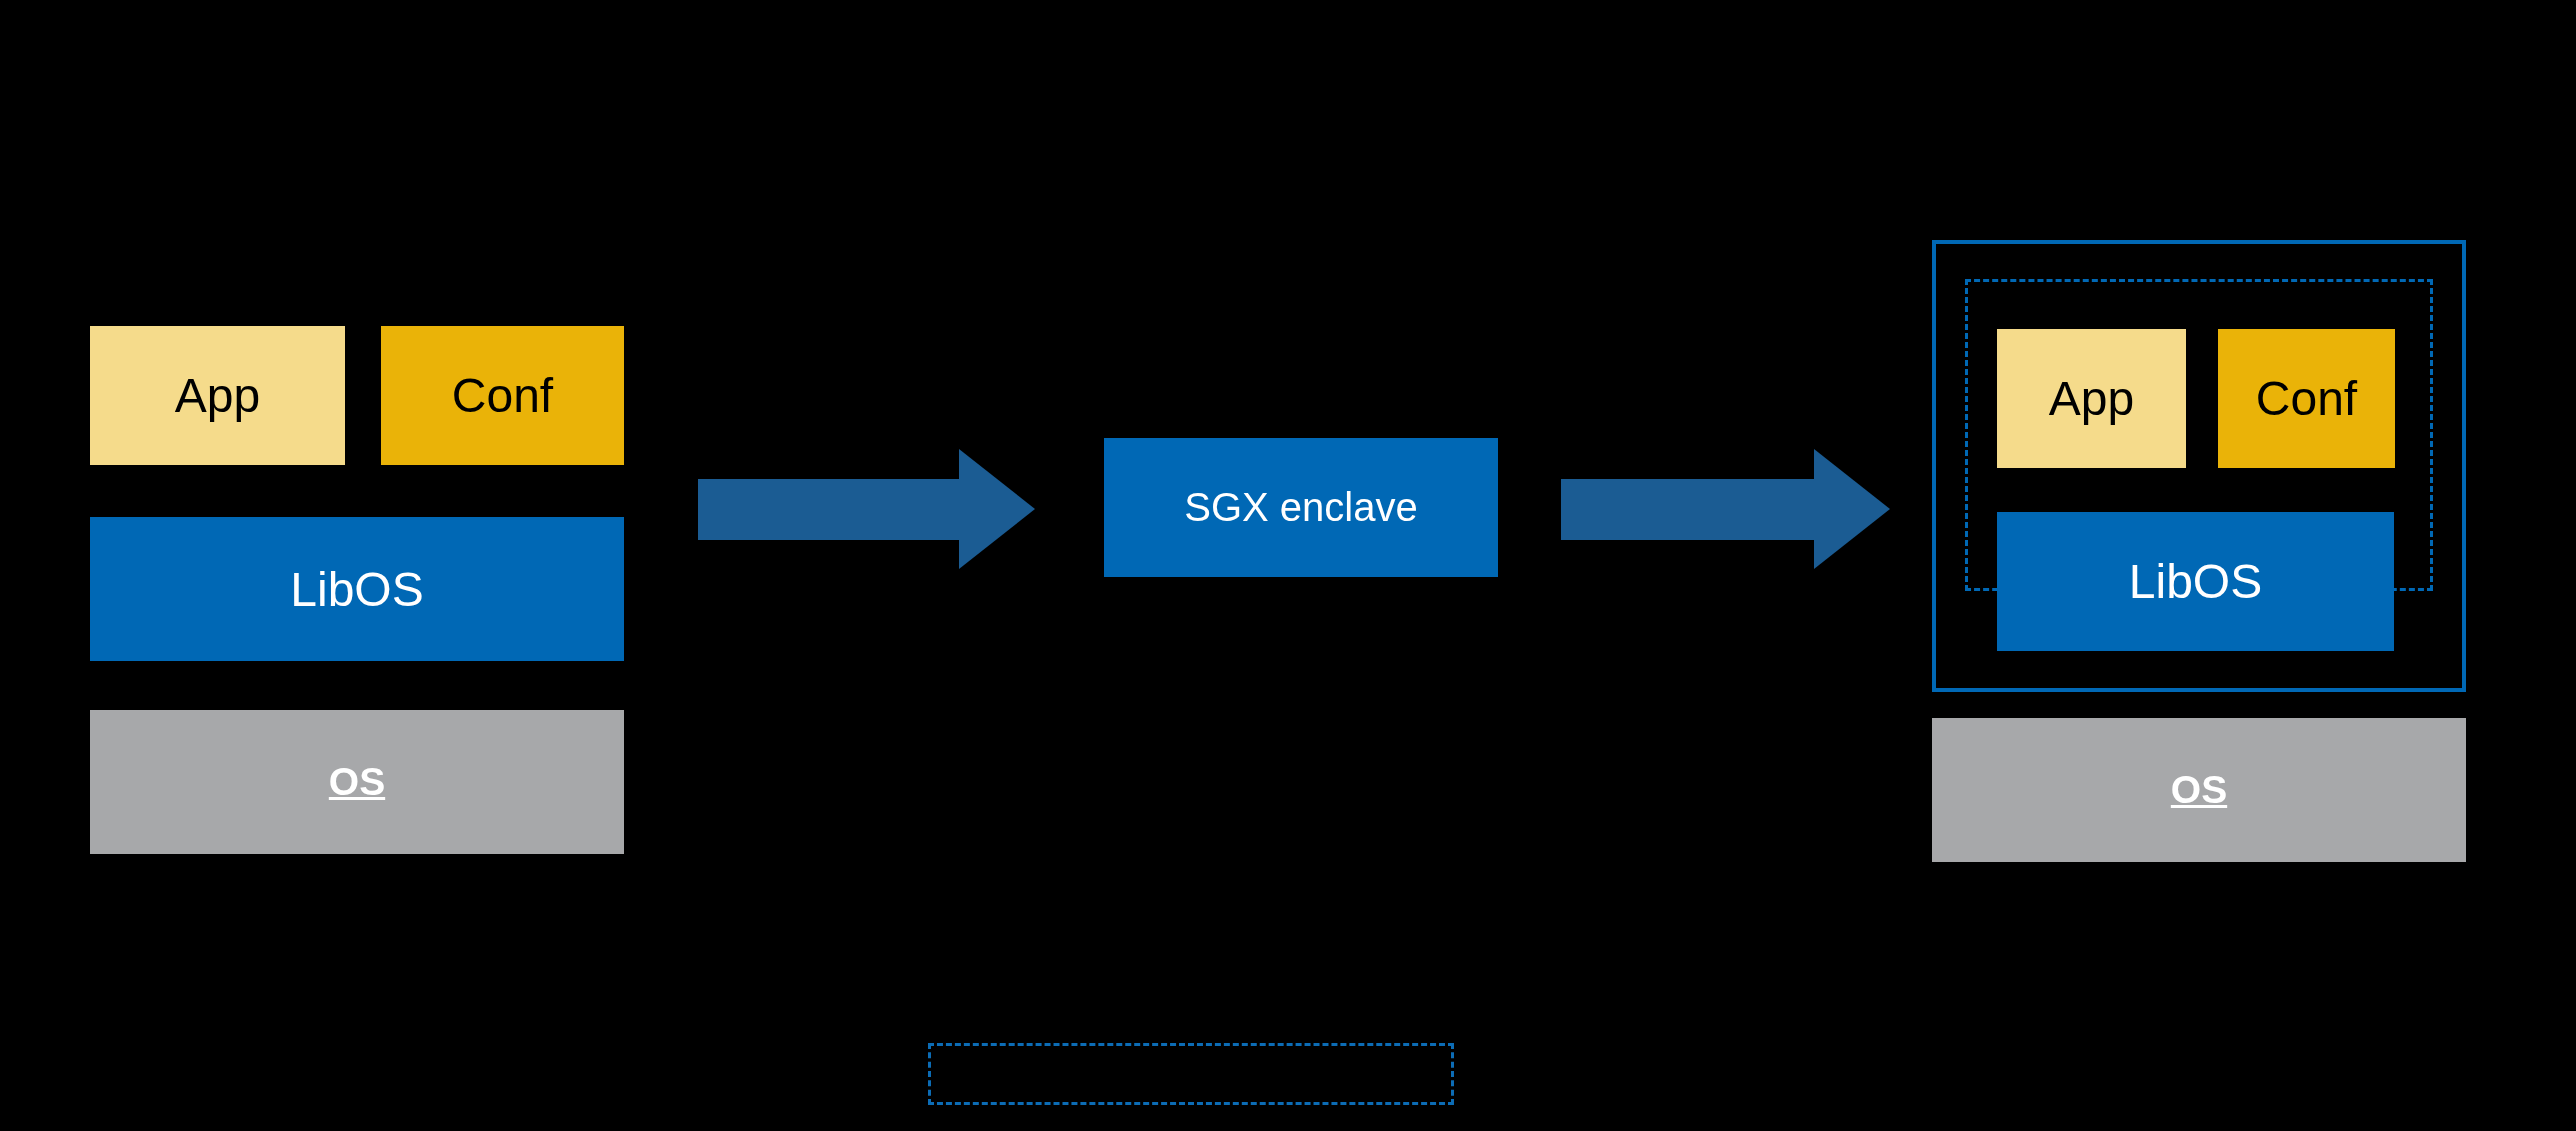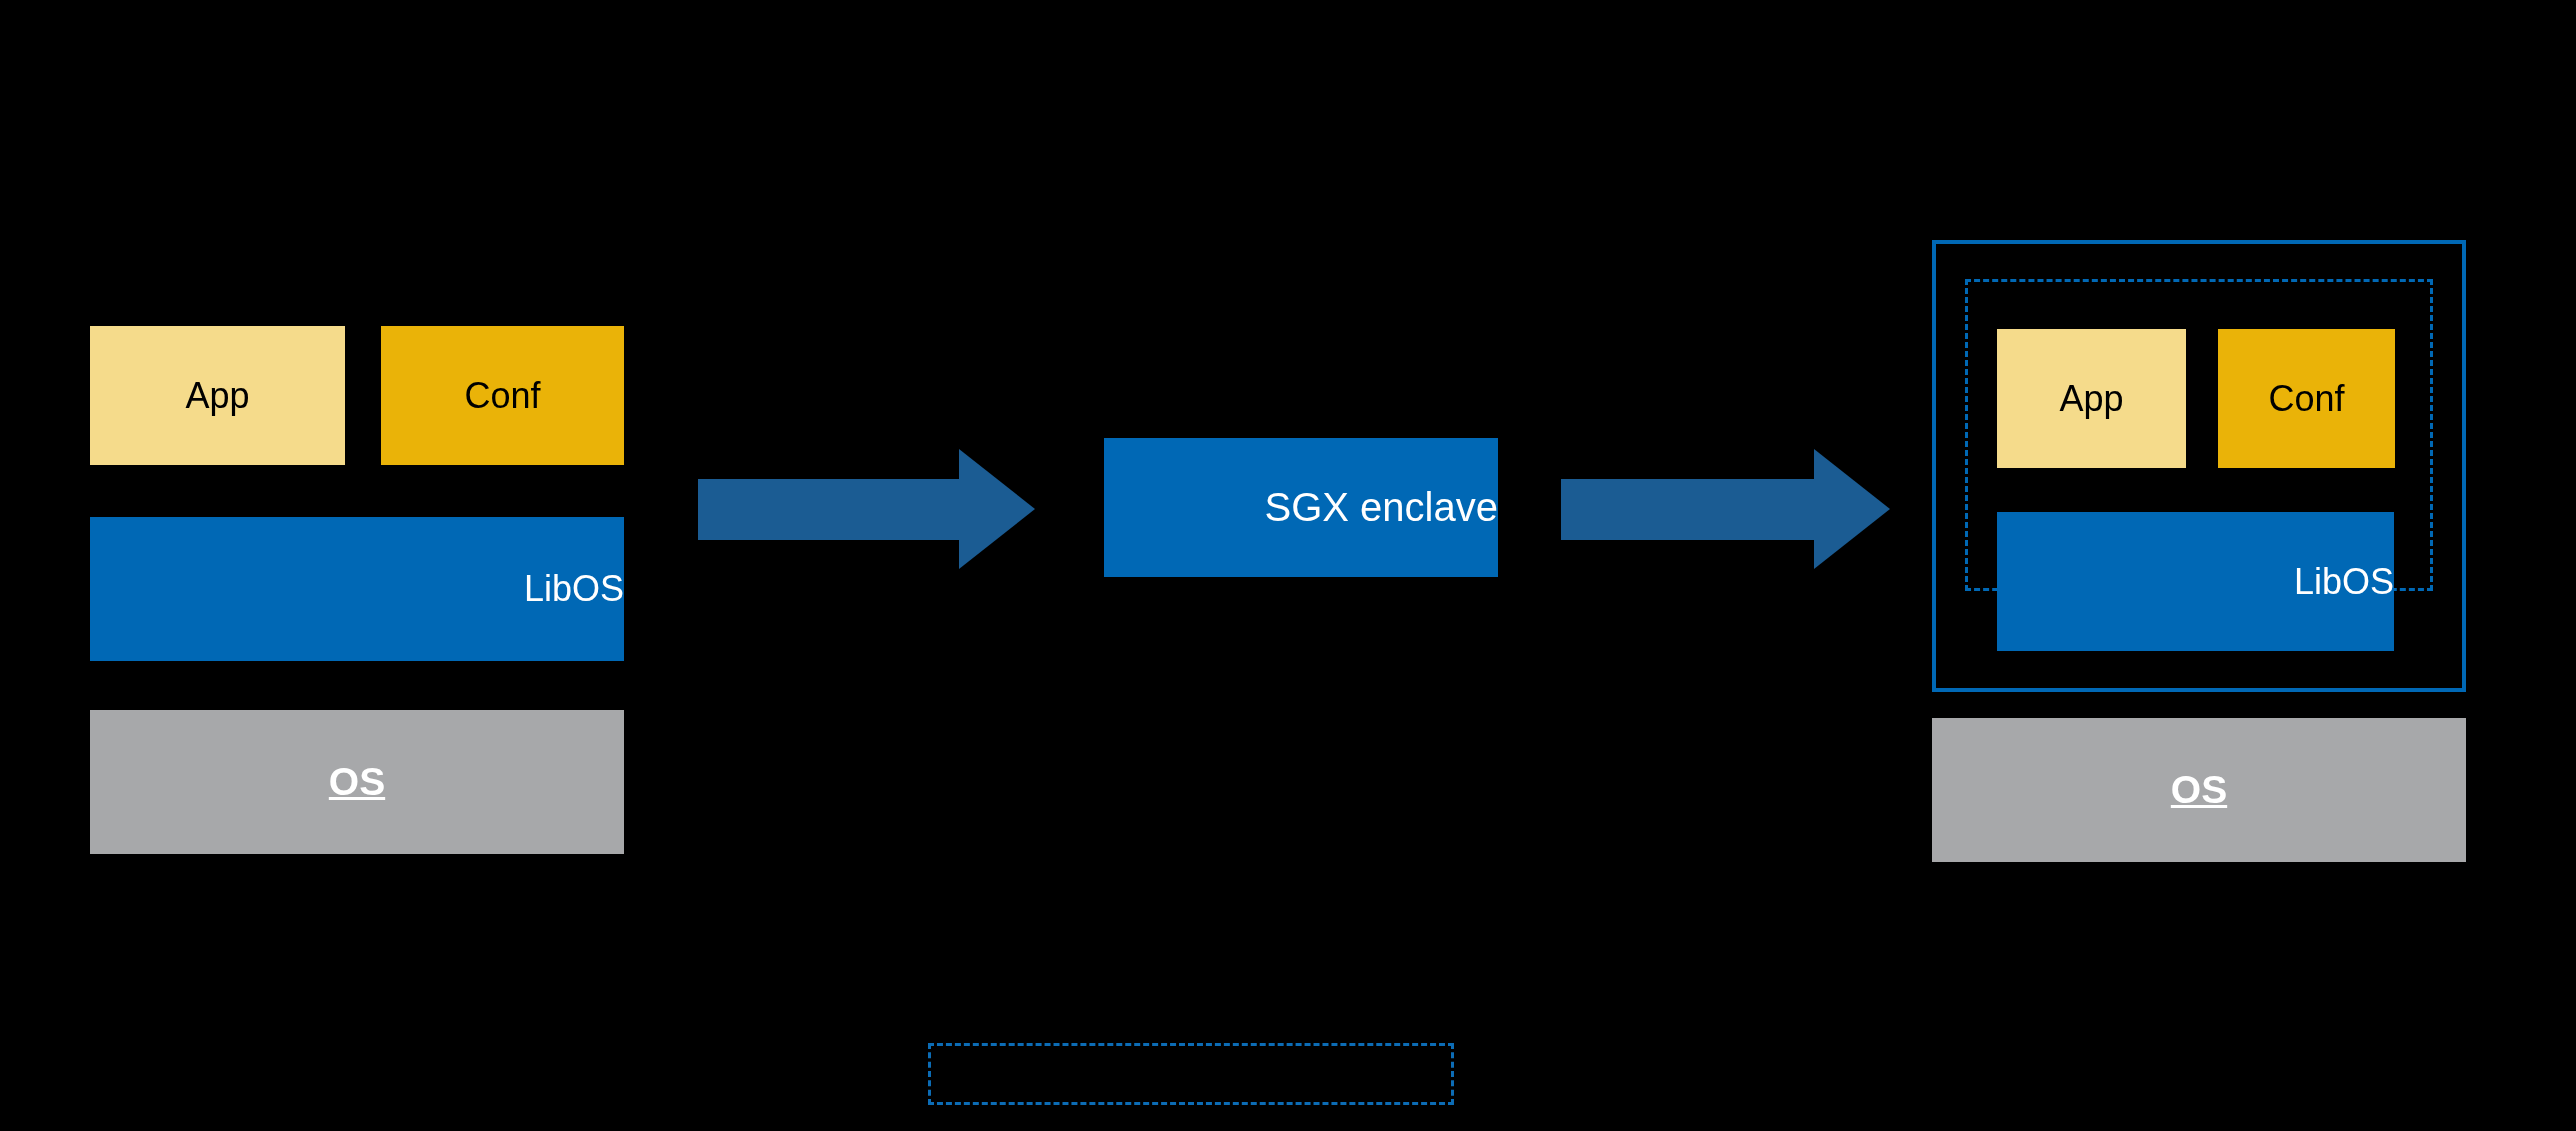--- a/index.html
+++ b/index.html
@@ -14,32 +14,32 @@
     height: 1131px;
     background: #000000;
     font-family: "Liberation Sans", sans-serif;
     overflow: hidden;
   }
   .box {
     position: absolute;
     display: flex;
     align-items: center;
     justify-content: center;
-    font-size: 36px;
+    font-size: 48px;
     color: #000000;
     z-index: 2;
     box-sizing: border-box;
   }
   .box.white-text { color: #ffffff; }
   .box.bold { font-weight: bold; text-decoration: underline; }
 
   
   .fill-app  { background: #F5DB8B; }
   .fill-conf { background: #eab308; }
-  .fill-blue { background: #0068B5; justify-content: flex-end; }
+  .fill-blue { background: #0068B5; }
   .fill-gray { background: #A7A8AA; }
 
   
   .l-app   { left: 90px;  top: 326px;  width: 255px; height: 139px; }
   .l-conf  { left: 381px;  top: 326px;  width: 243px; height: 139px; }
   .l-libos { left: 90px;  top: 517px;  width: 534px; height: 144px; }
   .l-os    { left: 90px;  top: 710px; width: 534px; height: 144px; font-size: 39px; }
 
   
   .arrow {

